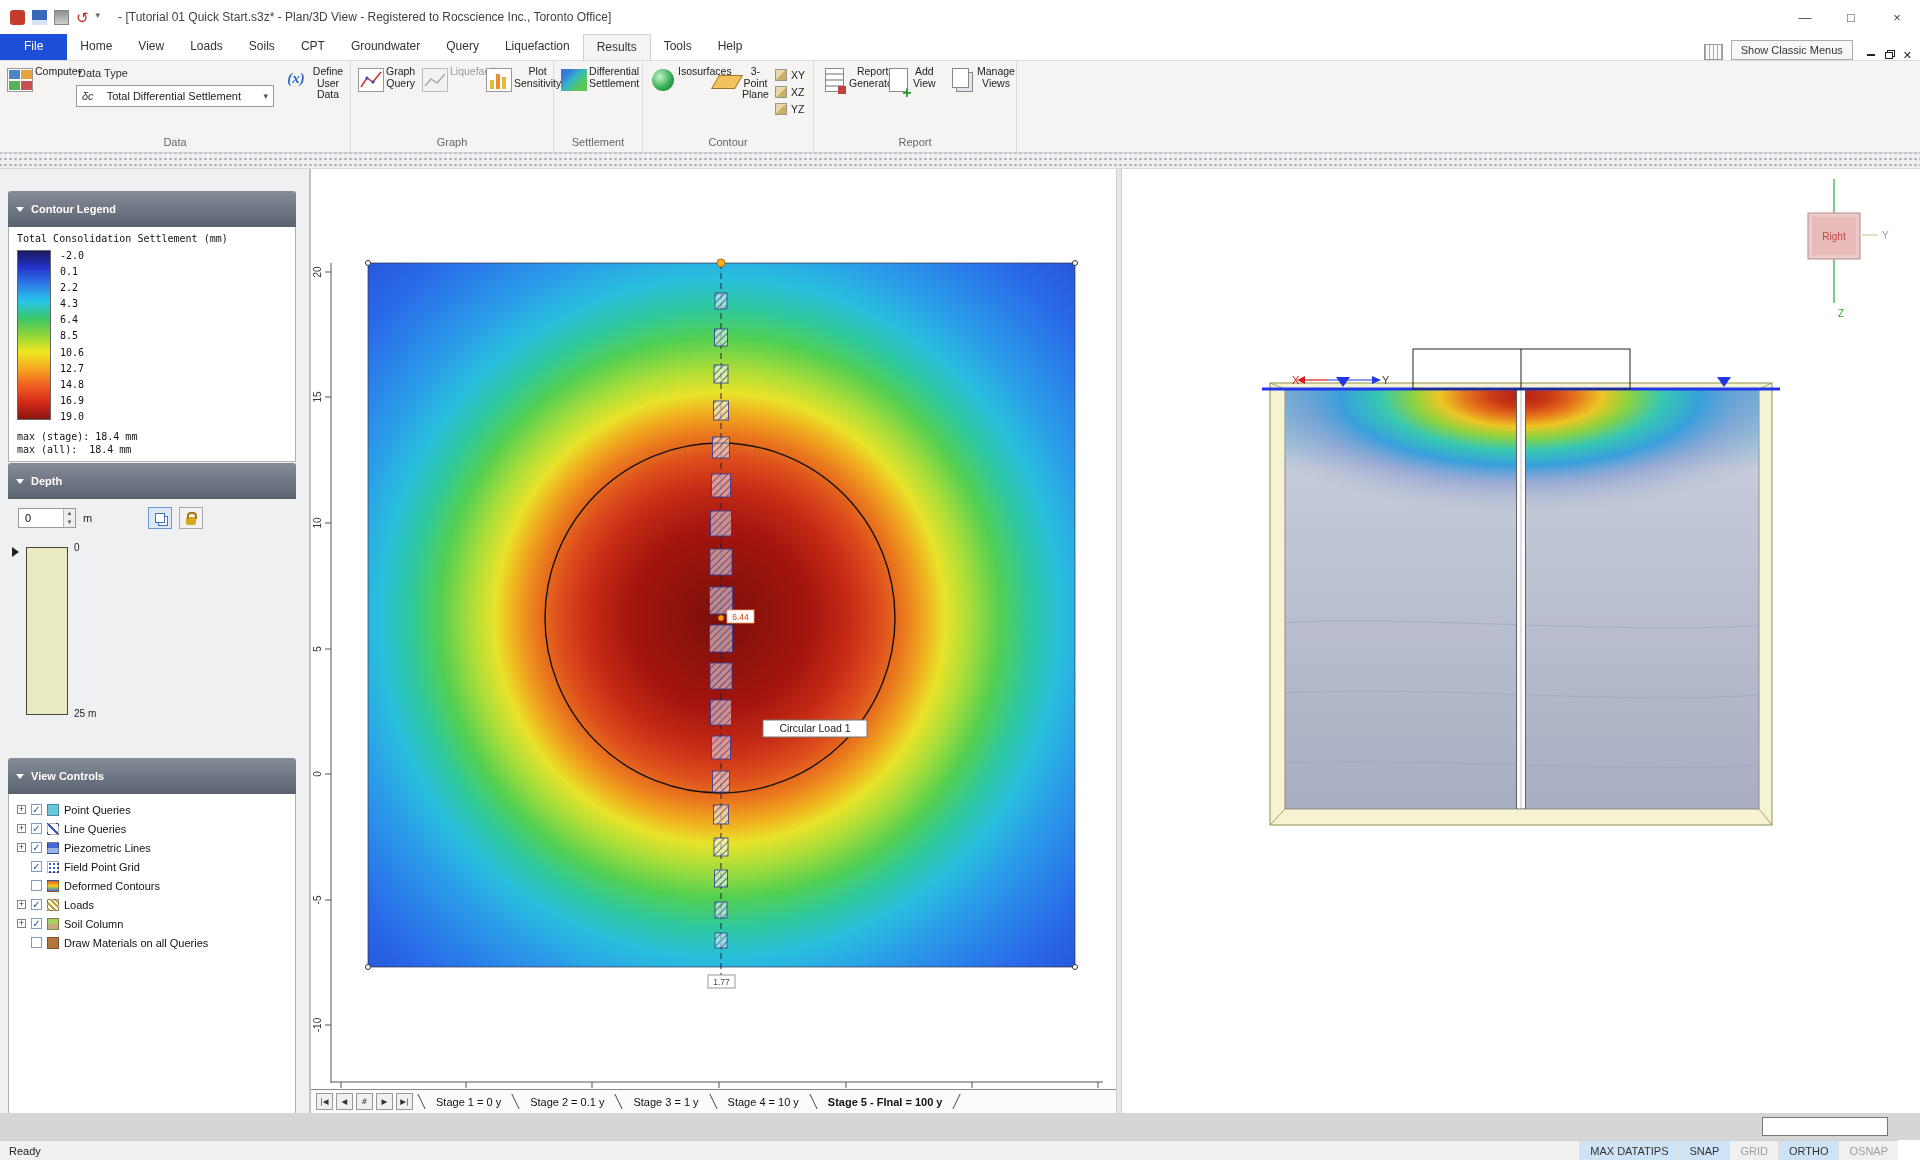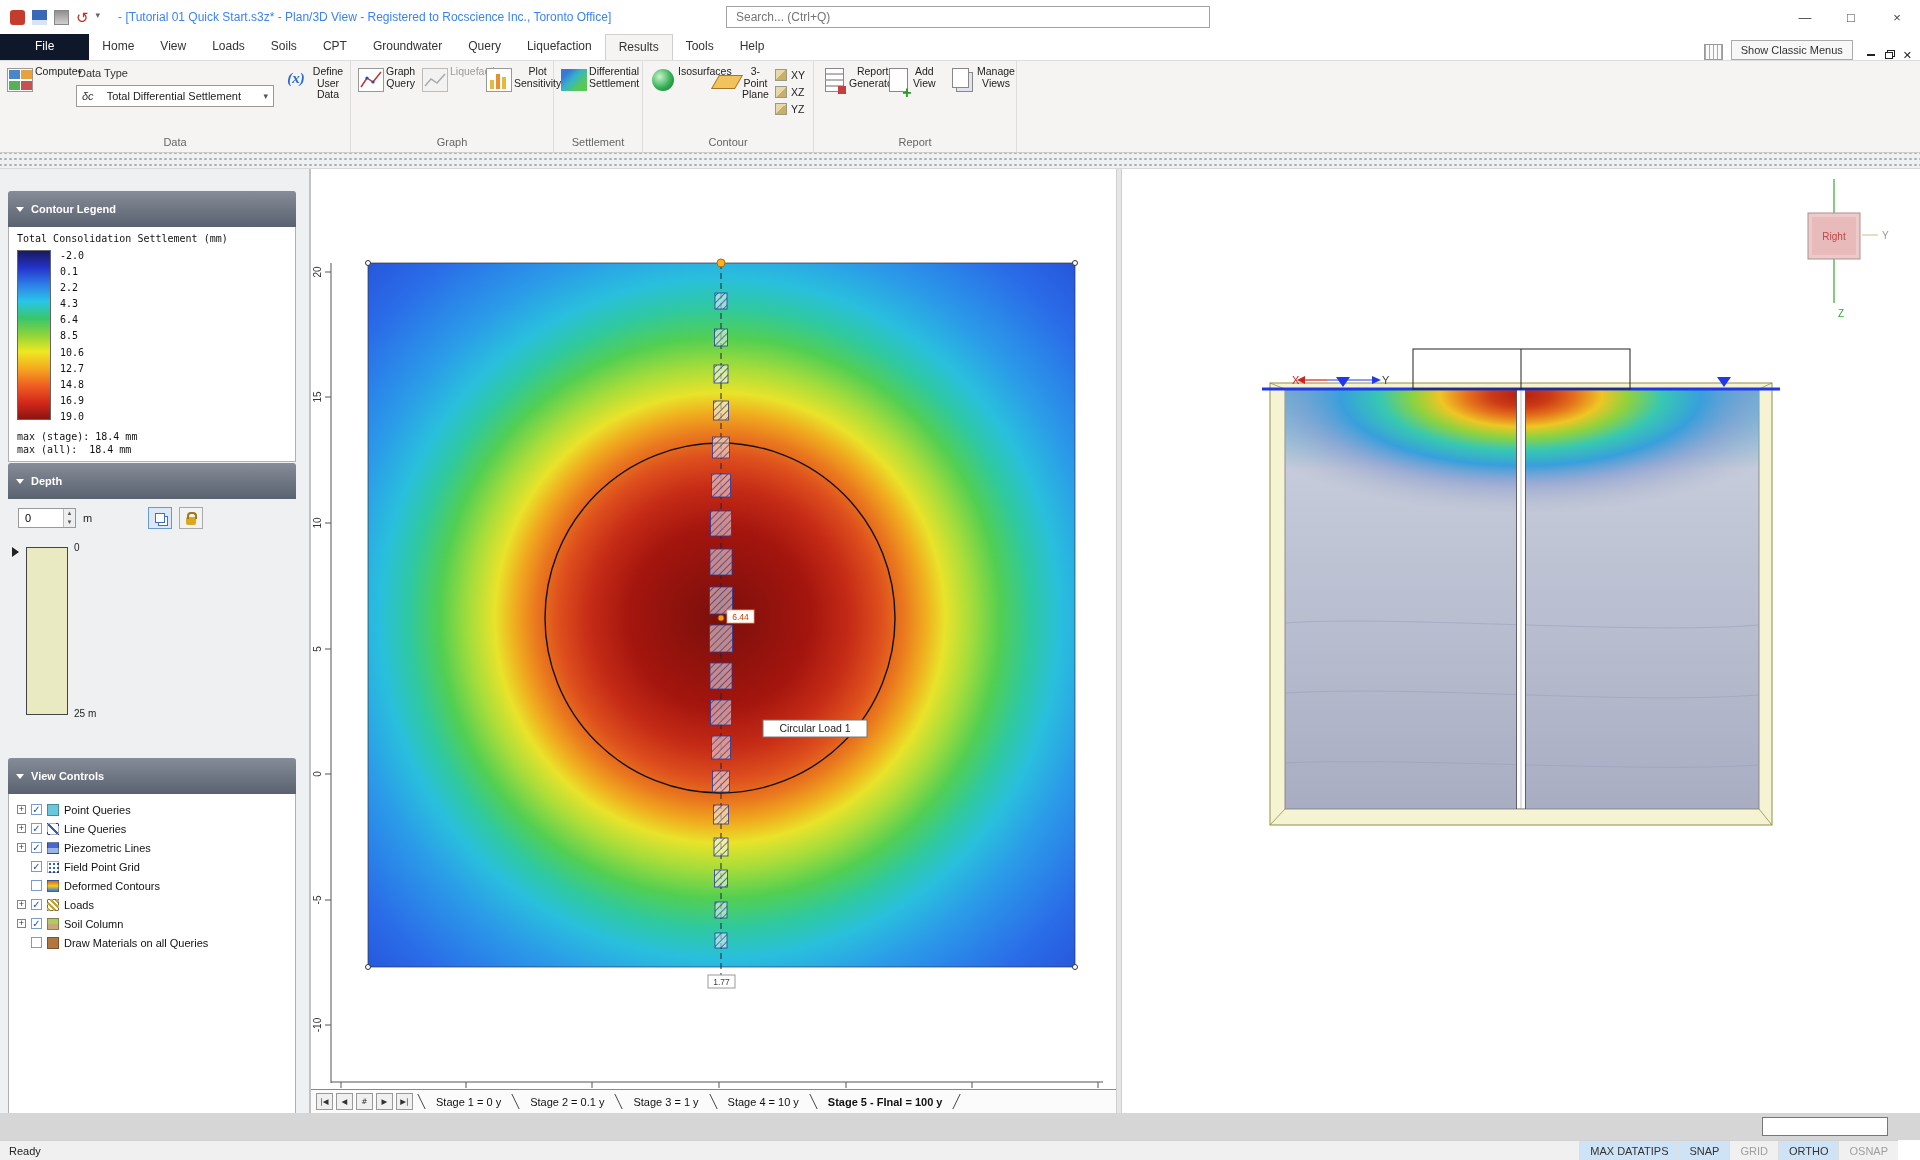--- a/index.html
+++ b/index.html
@@ -7,29 +7,29 @@
 
   
   #titlebar{position:absolute;left:0;top:0;width:1920px;height:34px;background:#fff;display:flex;align-items:center}
   .qat{display:flex;align-items:center;gap:7px;padding:0 10px}
   .icon16{width:15px;height:15px;display:inline-block;flex:none}
   .i-app{background:#c43c2c;border-radius:3px}
   .i-save{background:#3a68b8;box-shadow:inset 0 -5px 0 #d8e4f4}
   .i-print{background:linear-gradient(#8f8f8f,#cfcfcf);border:1px solid #888}
   .i-undo{color:#c0301e;font-size:15px;line-height:15px;width:auto}
   .i-caret{color:#666;font-size:9px;width:auto}
-  .title-text{font-size:12px;color:#3b82f6;margin-left:8px;white-space:nowrap}
+  .title-text{font-size:12px;color:#404040;margin-left:8px;white-space:nowrap}
   #search-box{position:absolute;left:726px;top:6px;width:484px;height:22px;border:1px solid #a3a3a3;font-family:"Liberation Sans",sans-serif;font-size:12px;padding:0 9px;color:#444;outline:none}
   .win-controls{position:absolute;right:0;top:0;display:flex}
   .win-btn{width:46px;height:34px;display:flex;align-items:center;justify-content:center;font-size:13px;color:#444}
 
   
   #menubar{position:absolute;left:0;top:34px;width:1920px;height:27px;background:#fff;border-bottom:1px solid #dcdcdc;display:flex;align-items:stretch}
   .mtab{padding:0 13px;line-height:25px;font-size:12px;color:#333;cursor:default}
-  .mtab.file{background:#0f172a;color:#fff;padding:0 35px}
+  .mtab.file{background:#1d4ed8;color:#fff;padding:0 24px}
   .mtab.active{background:#f5f4f2;border:1px solid #d0cfcd;border-bottom:0;line-height:24px}
   .menu-right{margin-left:auto;display:flex;align-items:flex-end;gap:8px;padding-right:8px}
   .kb-icon{width:19px;height:16px;border:1px solid #999;background:repeating-linear-gradient(90deg,#aaa 0 1px,transparent 1px 4px) #fafafa}
   .classic-btn{border:1px solid #ababab;background:#f7f7f7;font-size:11px;padding:3px 9px;color:#333}
   .small-win{display:flex;align-items:center;gap:10px;margin-left:6px}
   .sw{font-size:11px;color:#222;line-height:10px}
   .sw-min{width:8px;height:2px;background:#222;display:inline-block}
   .sw-restore{width:8px;height:7px;border:1px solid #222;display:inline-block;box-shadow:2px -2px 0 -1px #fff,2px -2px 0 0 #222}
 
   
@@ -131,21 +131,20 @@
 
 <div id="titlebar">
   <div class="qat">
     <span class="icon16 i-app"></span>
     <span class="icon16 i-save"></span>
     <span class="icon16 i-print"></span>
     <span class="icon16 i-undo">↺</span>
     <span class="icon16 i-caret">▾</span>
   </div>
   <span class="title-text">- [Tutorial 01 Quick Start.s3z* - Plan/3D View - Registered to Rocscience Inc., Toronto Office]</span>
-  <input id="search-box" placeholder="Search... (Ctrl+Q)" style="">
   <div class="win-controls">
     <div class="win-btn">—</div>
     <div class="win-btn">□</div>
     <div class="win-btn close">×</div>
   </div>
 </div>
 
 <div id="menubar">
   <span class="mtab file">File</span>
   <span class="mtab">Home</span>

